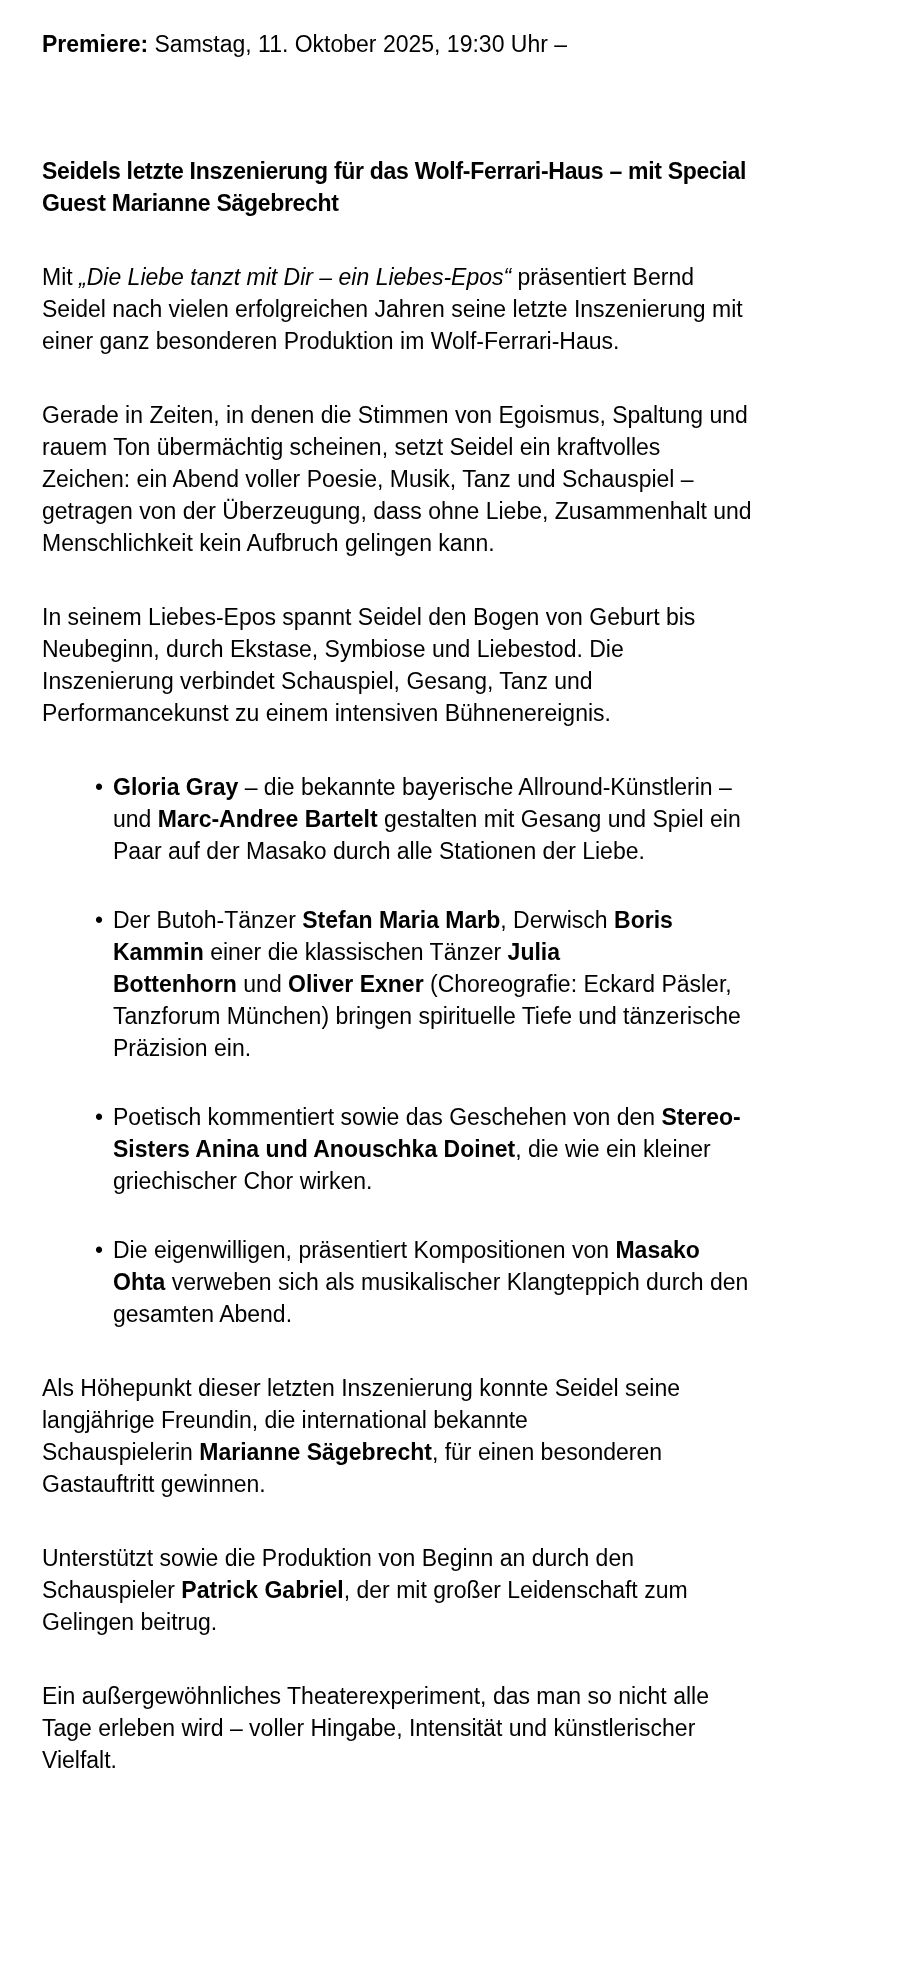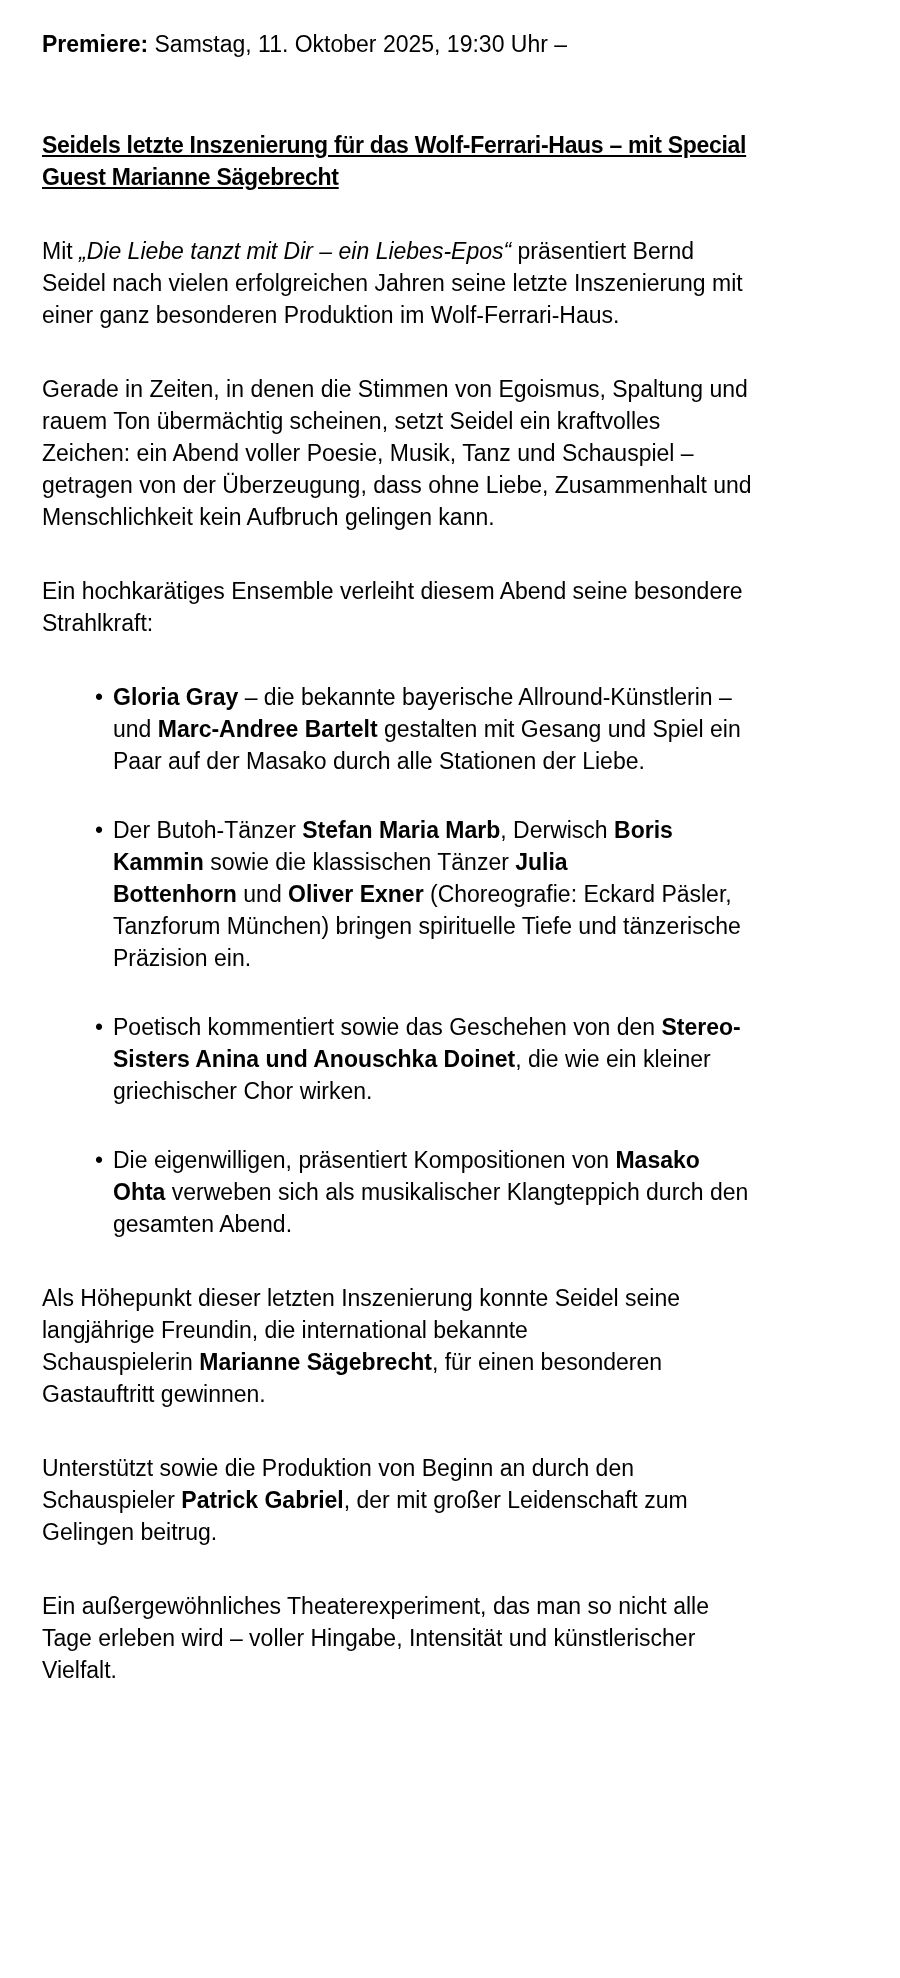--- a/index.html
+++ b/index.html
@@ -19,23 +19,22 @@
   .doc {
     padding: 28px 18px 0 42px;
   }
   .para {
     margin: 0 0 42px 0;
     white-space: pre-wrap;
   }
   .headline {
     font-weight: bold;
     letter-spacing: -0.3px;
-    margin: 69px 0 42px 0;
+    margin: 95px 0 42px 0;
     white-space: pre-wrap;
-    text-decoration: underline;
   }
   .bullet-list {
     list-style: none;
     margin: 0 0 42px 0;
     padding: 0;
   }
   .bullet-item {
     position: relative;
     padding-left: 71px;
     margin: 0 0 37px 0;
@@ -62,28 +61,30 @@
       <p class="headline"><span class="b ">Seidels letzte Inszenierung für das Wolf-Ferrari-Haus – mit Special
 Guest Marianne Sägebrecht</span></p>
       <p class="para"><span class="">Mit </span><span class="i">„Die Liebe tanzt mit Dir – ein Liebes-Epos“</span><span class=""> präsentiert Bernd
 Seidel nach vielen erfolgreichen Jahren seine letzte Inszenierung mit
 einer ganz besonderen Produktion im Wolf-Ferrari-Haus.</span></p>
       <p class="para"><span class="">Gerade in Zeiten, in denen die Stimmen von Egoismus, Spaltung und
 rauem Ton übermächtig scheinen, setzt Seidel ein kraftvolles
 Zeichen: ein Abend voller Poesie, Musik, Tanz und Schauspiel –
 getragen von der Überzeugung, dass ohne Liebe, Zusammenhalt und
 Menschlichkeit kein Aufbruch gelingen kann.</span></p>
-      <p class="para"><span class="">Ein hochkarätiges Ensemble verleiht diesem Abend seine besondere
-Strahlkraft:</span></p>
+      <p class="para"><span class="">In seinem Liebes-Epos spannt Seidel den Bogen von Geburt bis
+Neubeginn, durch Ekstase, Symbiose und Liebestod. Die
+Inszenierung verbindet Schauspiel, Gesang, Tanz und
+Performancekunst zu einem intensiven Bühnenereignis.</span></p>
       <ul class="bullet-list">
         <li class="bullet-item"><span class="bullet-marker">•</span><span class="b ">Gloria Gray</span><span class=""> – die bekannte bayerische Allround-Künstlerin –
 und </span><span class="b ">Marc-Andree Bartelt</span><span class=""> gestalten mit Gesang und Spiel ein
 Paar auf der Masako durch alle Stationen der Liebe.</span></li>
         <li class="bullet-item"><span class="bullet-marker">•</span><span class="">Der Butoh-Tänzer </span><span class="b ">Stefan Maria Marb</span><span class="">, Derwisch </span><span class="b ">Boris
-Kammin</span><span class=""> sowie die klassischen Tänzer </span><span class="b ">Julia
+Kammin</span><span class=""> einer die klassischen Tänzer </span><span class="b ">Julia
 Bottenhorn</span><span class=""> und </span><span class="b ">Oliver Exner</span><span class=""> (Choreografie: Eckard Päsler,
 Tanzforum München) bringen spirituelle Tiefe und tänzerische
 Präzision ein.</span></li>
         <li class="bullet-item"><span class="bullet-marker">•</span><span class="">Poetisch kommentiert sowie das Geschehen von den </span><span class="b ">Stereo-
 Sisters Anina und Anouschka Doinet</span><span class="">, die wie ein kleiner
 griechischer Chor wirken.</span></li>
         <li class="bullet-item"><span class="bullet-marker">•</span><span class="">Die eigenwilligen, präsentiert Kompositionen von </span><span class="b ">Masako
 Ohta</span><span class=""> verweben sich als musikalischer Klangteppich durch den
 gesamten Abend.</span></li>
       </ul>

